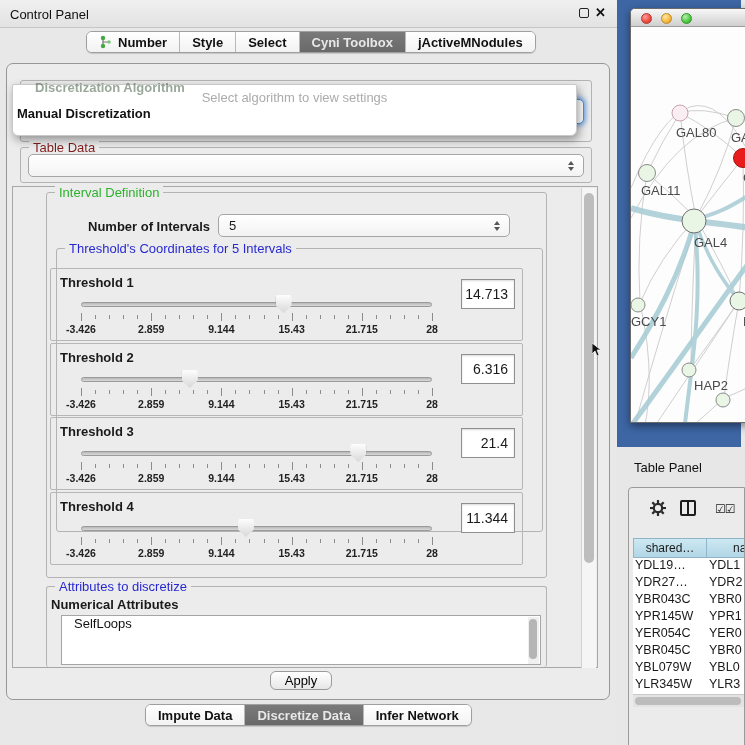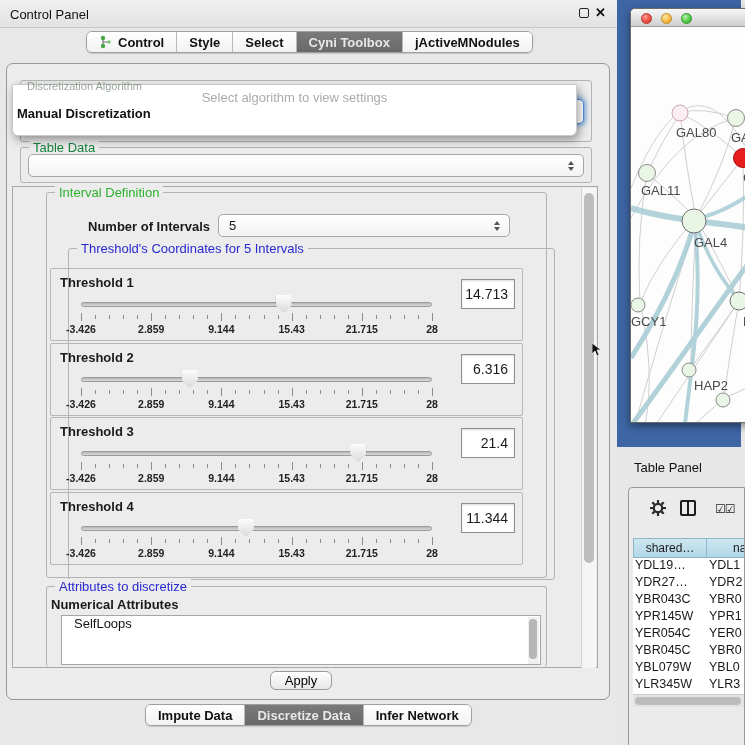--- a/index.html
+++ b/index.html
@@ -21,32 +21,32 @@
 
   .net-icon { width:13px; height:14px; margin-right:6px; }
 
   
   .main-panel { left:6px; top:63px; width:604px; height:637px; background:#ececec; border:1px solid #969696; border-radius:7px; }
 
   .group { position:absolute; border:1px solid #b3b3b3; border-radius:3px; }
   .group-label { position:absolute; top:-8px; left:8px; background:#ececec; padding:0 4px; font-size:13px; }
   .lbl-green { color:#2db22d; }
   .lbl-blue { color:#2828d2; }
-  .lbl-dark { color:#15803d; }
+  .lbl-dark { color:#7f1d1d; }
 
   .combo { position:absolute; background:linear-gradient(#ffffff,#f3f3f3); border:1px solid #a6a6a6; border-radius:5px; font-size:13px; display:flex; align-items:center; padding:0 10px; }
   .stepper { position:absolute; right:9px; top:50%; transform:translateY(-50%); display:flex; flex-direction:column; gap:2px; }
   .tri-up { width:0; height:0; border-left:3.5px solid transparent; border-right:3.5px solid transparent; border-bottom:4px solid #555; }
   .tri-down { width:0; height:0; border-left:3.5px solid transparent; border-right:3.5px solid transparent; border-top:4px solid #555; }
 
   .focus-combo { left:24px; top:99px; width:560px; height:25px; border:1px solid #4d90d9; border-radius:5px; background:#fff; box-shadow:0 0 5px 2px rgba(90,150,220,.8); }
 
   
   .popup { left:12px; top:84px; width:565px; height:52px; background:#fff; border:1px solid #c9c9c9; border-radius:2px 2px 6px 6px; box-shadow:2px 4px 10px rgba(0,0,0,.38); z-index:30; }
-  .popup .ghost { position:absolute; left:14px; top:-5px; font-size:11px; color:rgba(70,95,70,.55); }
+  .popup .ghost { position:absolute; left:22px; top:-5px; font-size:13px; color:rgba(70,95,70,.55);font-weight:bold; }
   .popup .prompt { position:absolute; left:0; right:0; top:5px; text-align:center; font-size:13px; color:#ababab; }
   .popup .item { position:absolute; left:4px; font-size:13px; color:#111; }
   .popup .item.b { font-weight:bold; top:21px; }
   .popup .item.n { top:37px; }
 
   
   .viewport { left:12px; top:186px; width:586px; height:482px; border:1px solid #a8a8a8; background:#ececec; }
   .vscroll { position:absolute; right:1px; top:1px; width:15px; height:480px; background:#f5f5f5; border-left:1px solid #d2d2d2; }
   .vscroll .thumb-v { position:absolute; left:2px; top:5px; width:10px; height:370px; background:#bdbdbd; border-radius:5px; }
 
@@ -115,21 +115,21 @@
 <div class="abs" style="left:86px; top:31px; z-index:20;">
   <div class="seg-bar">
     <div class="seg">
       <svg class="net-icon" viewBox="0 0 13 14">
         <line x1="4" y1="3" x2="4" y2="11" stroke="#777" stroke-width="1.2"></line>
         <line x1="4" y1="7" x2="10" y2="7" stroke="#777" stroke-width="1.2"></line>
         <circle cx="4" cy="3" r="2.2" fill="#45a845"></circle>
         <circle cx="4" cy="11" r="2.2" fill="#45a845"></circle>
         <circle cx="10" cy="7" r="1.8" fill="#7cc87c"></circle>
       </svg>
-      <span>Control</span>
+      <span>Number</span>
     </div>
     <div class="seg">
         <span>Style</span>
       </div>
     <div class="seg">
         <span>Select</span>
       </div>
     <div class="seg selected">
         <span>Cyni Toolbox</span>
       </div>
@@ -176,21 +176,21 @@
 </div>
 <span class="abs" style="left:88px; top:219px; font-size:13px; font-weight:bold;">Number of Intervals</span>
 <div class="combo" style="left:218px; top:214px; width:292px; height:23px;">
   <span>5</span>
   <span class="stepper">
       <span class="tri-up"></span>
       <span class="tri-down"></span>
     </span>
 </div>
 
-<div class="group" style="left:56px; top:248px; width:487px; height:332px;margin-left:12px;">
+<div class="group" style="left:56px; top:248px; width:487px; height:284px;">
   <span class="group-label lbl-blue" style="background:#ececec;">Threshold's Coordinates for 5 Intervals</span>
 </div>
 
 <div class="abs th-panel" style="top:268px;">
   <span class="th-label">Threshold 1</span>
   <div class="slider">
     <div class="track"></div>
     <div class="thumb" style="left: 224.596px;"></div>
     <div class="ticks">
         <div class="tick major" style="left: 0px;"></div>

